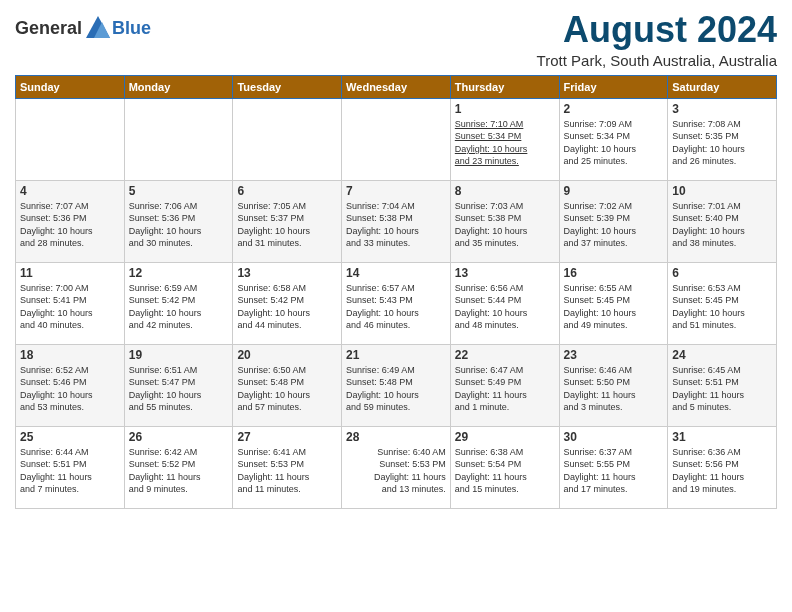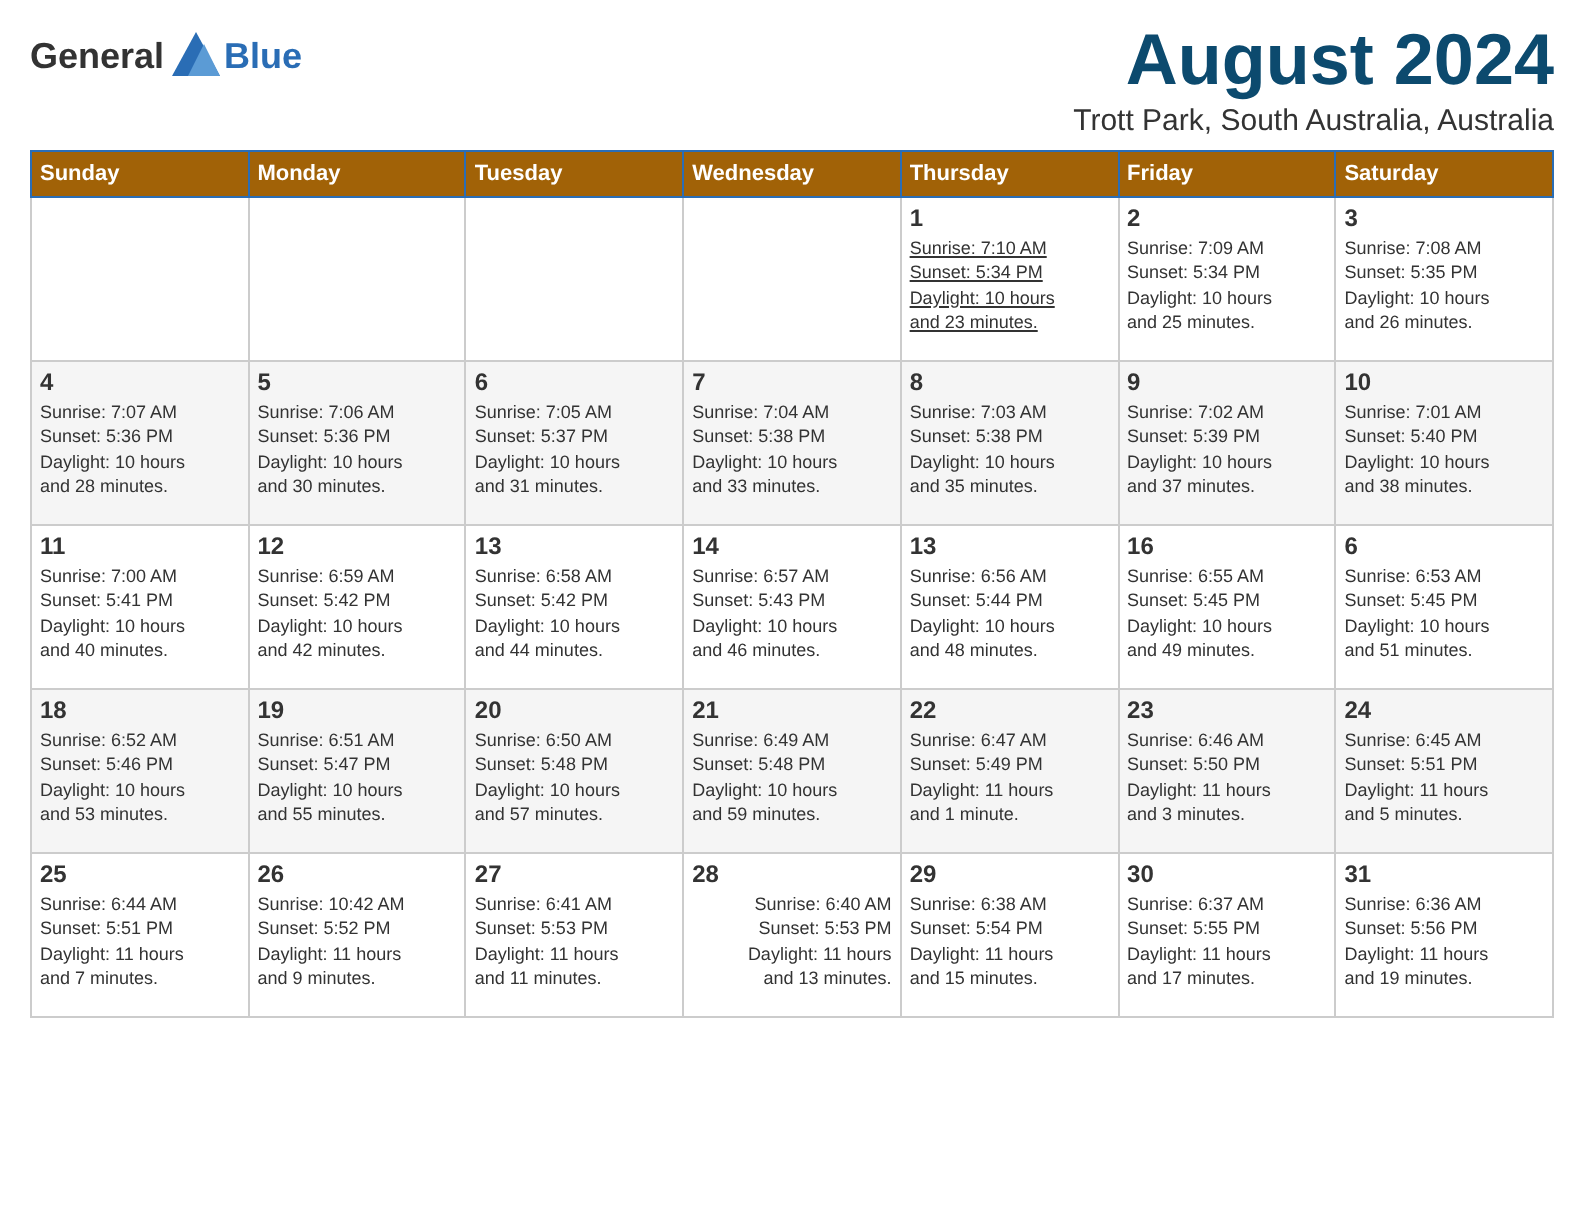--- a/index.html
+++ b/index.html
@@ -301,21 +301,21 @@
       <tr>
         <td>
           <div class="day-number">25</div>
           <div class="cell-content" style="white-space: pre-line;">Sunrise: 6:44 AM
 Sunset: 5:51 PM
 Daylight: 11 hours
 and 7 minutes.</div>
         </td>
         <td>
           <div class="day-number">26</div>
-          <div class="cell-content" style="white-space: pre-line;">Sunrise: 10:42 AM
+          <div class="cell-content" style="white-space: pre-line;">Sunrise: 6:42 AM
 Sunset: 5:52 PM
 Daylight: 11 hours
 and 9 minutes.</div>
         </td>
         <td>
           <div class="day-number">27</div>
           <div class="cell-content" style="white-space: pre-line;">Sunrise: 6:41 AM
 Sunset: 5:53 PM
 Daylight: 11 hours
 and 11 minutes.</div>

